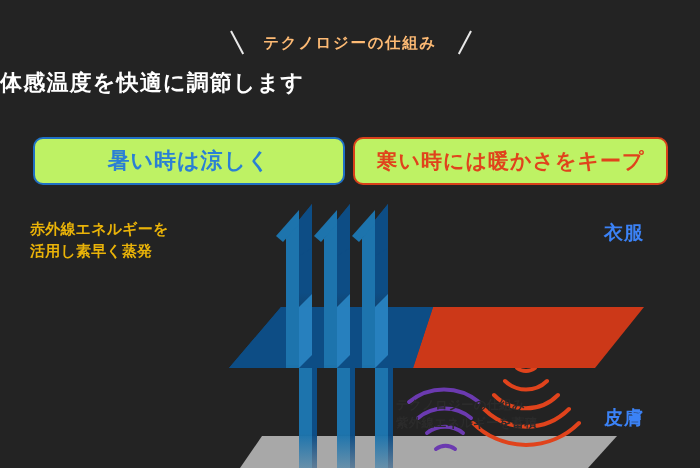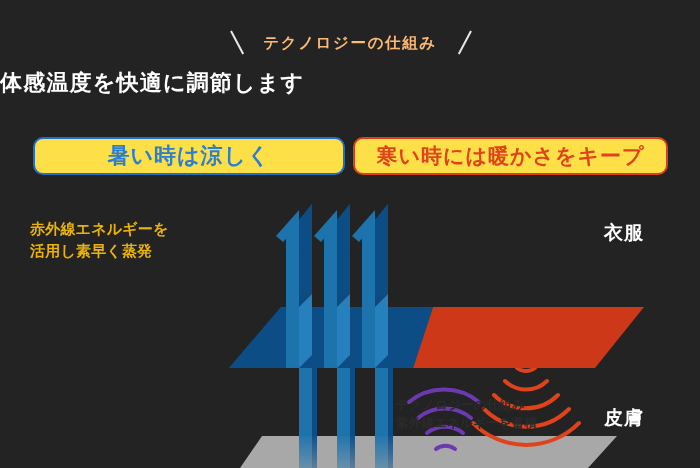--- a/index.html
+++ b/index.html
@@ -68,27 +68,27 @@
     font-weight: 700;
     letter-spacing: 1.2px;
     color: #ffffff;
     white-space: nowrap;
   }
 
   
   .pill {
     position: absolute;
     top: 137px;
-    height: 38px;
+    height: 48px;
     border-radius: 10px;
     border: 2px solid;
     display: flex;
     align-items: center;
     justify-content: center;
-    background: #fde047;
+    background: #bef264;
     white-space: nowrap;
   }
   .pill-label {
     font-size: 22px;
     font-weight: 700;
     letter-spacing: 1px;
   }
   .pill.cool {
     left: 33px;
     width: 312px;
@@ -131,21 +131,21 @@
     color: #2b2b2b;
     font-size: 12.5px;
     font-weight: 700;
     line-height: 1.45;
     white-space: pre-line;
     letter-spacing: 0.2px;
   }
 
   .side-label {
     position: absolute;
-    color: #ffffff;
+    color: #3b82f6;
     font-size: 19px;
     font-weight: 700;
     letter-spacing: 1px;
     white-space: nowrap;
   }
   .side-label.clothing { left: 604px; top: 220px; }
   .side-label.skin     { left: 604px; top: 405px; }
 </style>
 </head>
 <body>

